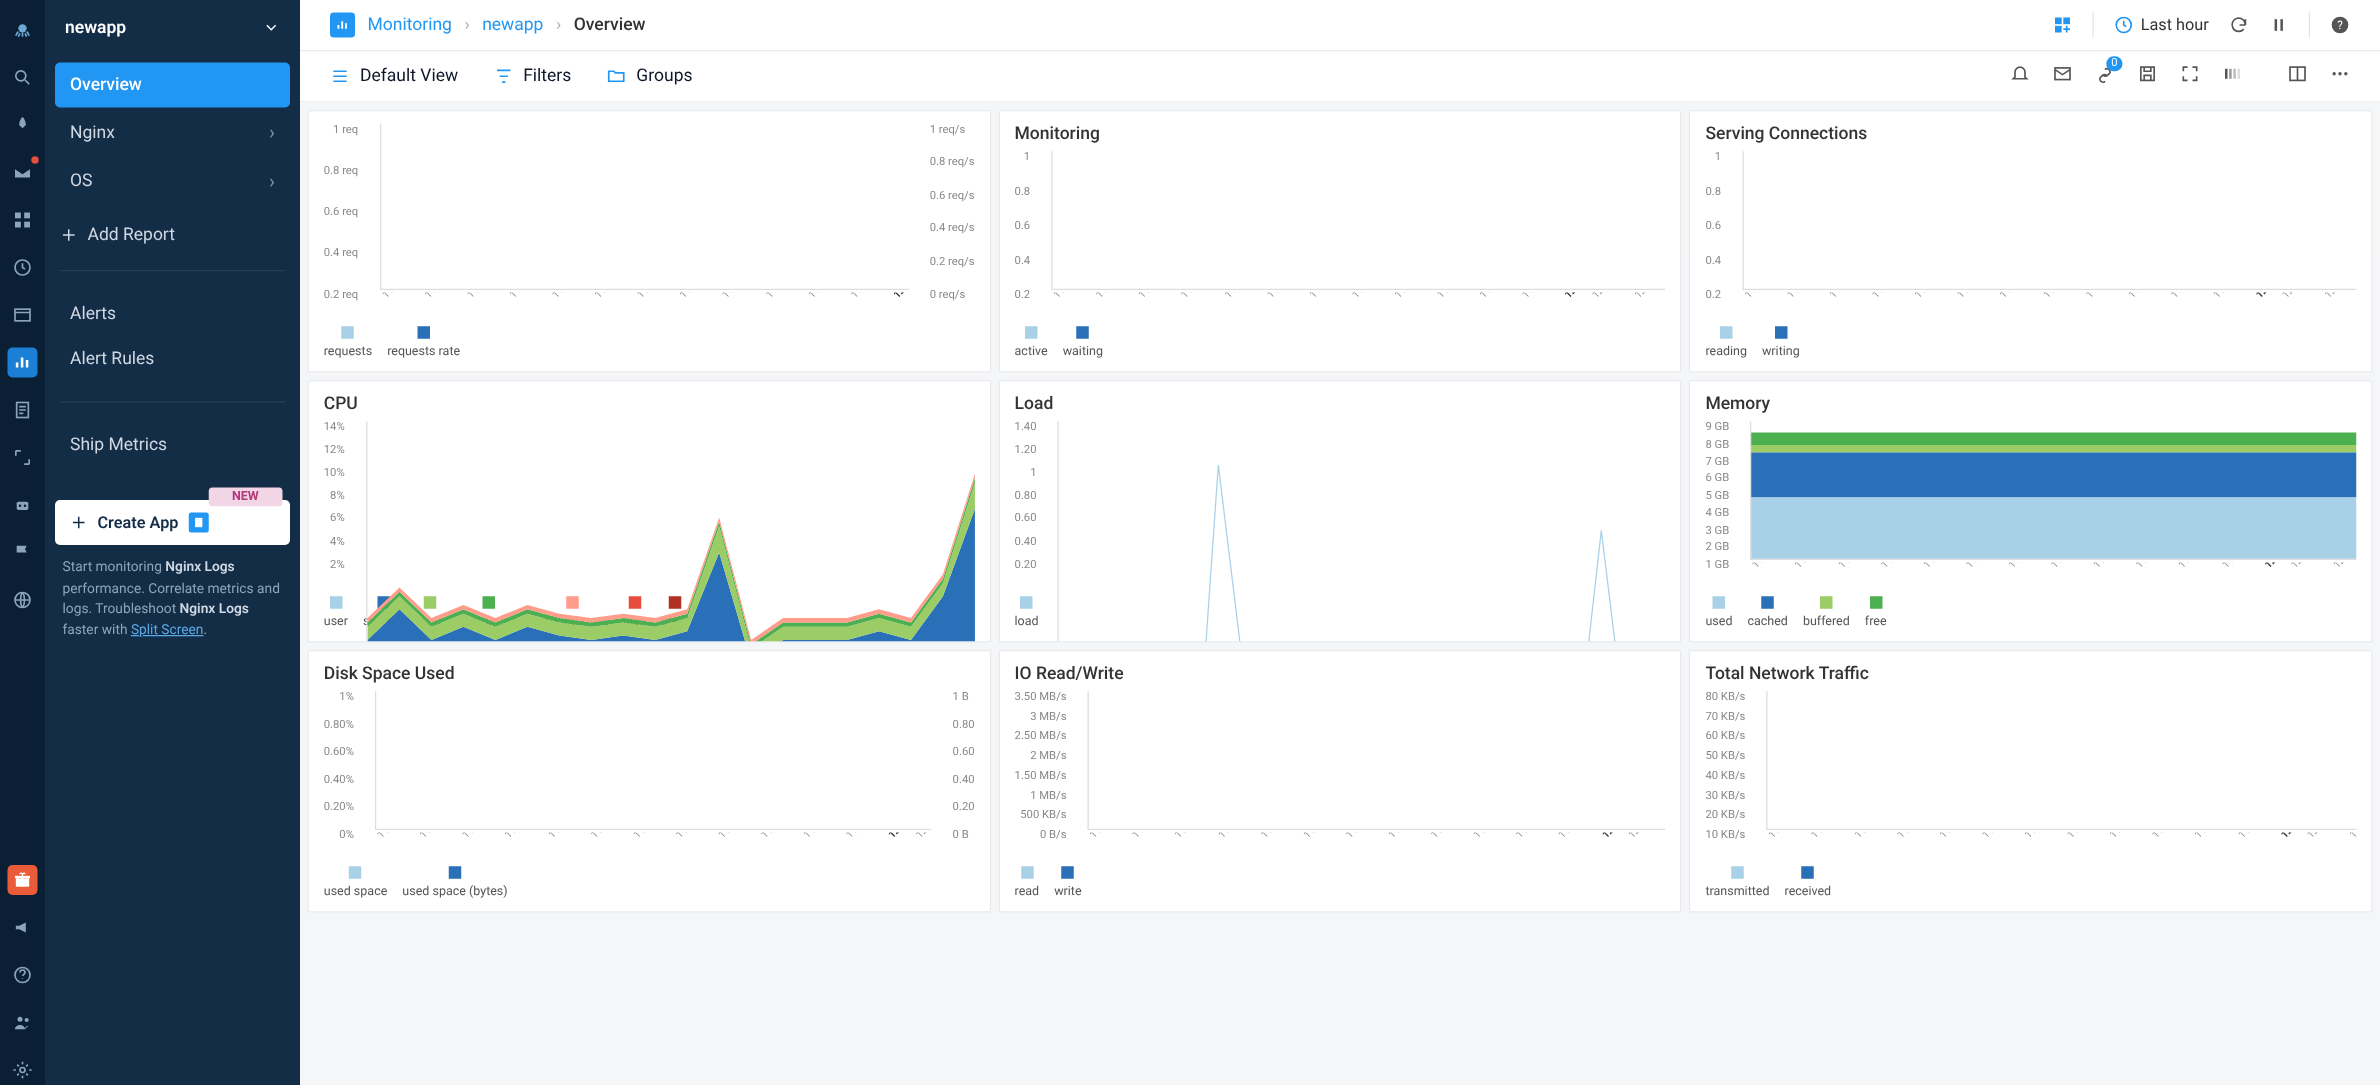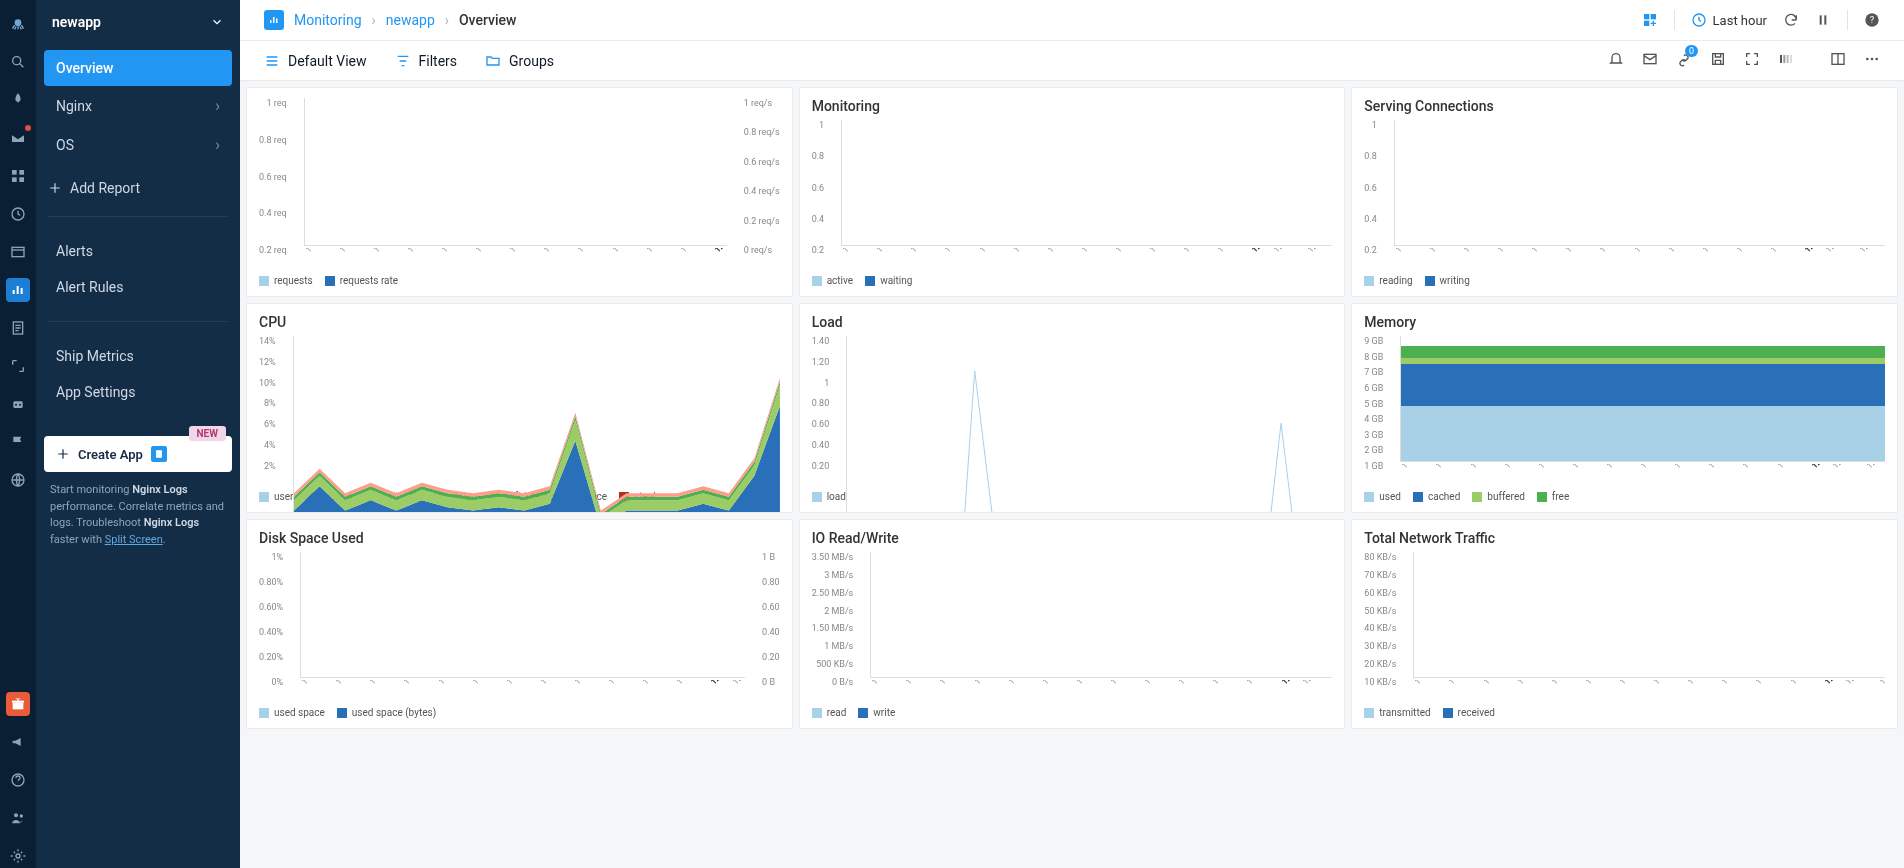--- a/index.html
+++ b/index.html
@@ -19,21 +19,21 @@
 .sidebar { width: 204px; background: #142d47; color: #fff; display: flex; flex-direction: column; }
 .sidebar-header { display: flex; align-items: center; justify-content: space-between; padding: 14px 16px; font-weight: 600; font-size: 14px; cursor: pointer; }
 .sidebar-nav { padding: 6px 8px; }
 .nav-item { display: flex; align-items: center; justify-content: space-between; padding: 10px 12px; border-radius: 4px; cursor: pointer; font-size: 14px; color: #cfd8e3; }
 .nav-item.active { background: #2196f3; color: #fff; font-weight: 500; }
 .nav-item .chev { font-size: 16px; color: #7a8fa5; }
 .nav-add { display: flex; align-items: center; gap: 8px; padding: 10px 12px; color: #cfd8e3; cursor: pointer; font-size: 14px; }
 .nav-divider { height: 1px; background: rgba(255,255,255,0.08); margin: 10px 12px; }
 .sidebar-bottom { margin-top: 20px; padding: 0 8px; }
 .create-app-wrap { position: relative; }
-.new-badge { position: absolute; top: -10px; right: 6px; background: #f3d6e6; color: #b03a7a; font-size: 10px; font-weight: 700; padding: 2px 8px; border-radius: 3px; }
+.new-badge { position: absolute; top: -10px; right: 6px; background: #f3d6e6; color: #b03a7a; font-size: 10px; font-weight: 700; padding: 2px 19px; border-radius: 3px; }
 .create-app-btn { background: #fff; color: #142d47; border-radius: 4px; padding: 10px 12px; display: flex; align-items: center; gap: 8px; cursor: pointer; font-weight: 600; font-size: 13px; }
 .create-app-btn .doc-icon { background: #2196f3; width: 16px; height: 16px; border-radius: 2px; display:inline-flex; align-items:center; justify-content:center; }
 .promo-text { font-size: 11px; color: #8fa4b8; padding: 10px 6px; line-height: 1.5; }
 .promo-text b { color: #cfd8e3; font-weight: 600; }
 .promo-text a { color: #5aa9e6; text-decoration: underline; }
 
 
 .main { flex: 1; display: flex; flex-direction: column; background: #fff; }
 .topbar { display: flex; align-items: center; justify-content: space-between; padding: 10px 24px; border-bottom: 1px solid #e8eaed; }
 .breadcrumb { display: flex; align-items: center; gap: 10px; font-size: 14px; }
@@ -59,21 +59,21 @@
 .card { background: #fff; border: 1px solid #e8eaed; border-radius: 2px; padding: 10px 12px; display: flex; flex-direction: column; overflow: hidden; }
 .card-title { font-size: 14px; font-weight: 500; color: #333; margin-bottom: 6px; }
 .chart-body { flex: 1; display: flex; gap: 17px; min-height: 0; }
 .y-axis, .y-axis-r { display: flex; flex-direction: column; justify-content: space-between; font-size: 9px; color: #888; text-align: right; padding-bottom: 2px; }
 .y-axis-r { text-align: left; }
 .plot { flex: 1; border-left: 1px solid #ddd; border-bottom: 1px solid #ddd; position: relative; min-width: 0; }
 .x-axis { display: flex; font-size: 8px; color: #888; margin-top: 2px; overflow: hidden; }
 .x-axis span { flex: 1; transform: rotate(-45deg); transform-origin: top left; white-space: nowrap; font-size: 8px; }
 .x-axis span.noon { font-weight: 700; color: #333; }
 .legend { display: flex; flex-wrap: wrap; gap: 12px; font-size: 10px; color: #555; margin-top: 18px; }
-.legend-item { display: flex; align-items: center; gap: 5px; }
+.legend-item { display: flex; align-items: center; gap: 5px; flex-direction: column; }
 .swatch { width: 10px; height: 10px; }
 .bars { position: absolute; inset: 0; display: flex; align-items: flex-end; gap: 1px; }
 .bars .bar { flex: 1; display: flex; flex-direction: column; justify-content: flex-end; }
 .bars .bar > div { width: 100%; }
 
 svg.mini { width: 14px; height: 14px; }
 svg.mid { width: 16px; height: 16px; }
 </style>
 </head>
 <body>
@@ -223,23 +223,20 @@
           <span>Alerts</span>
         </div>
         <div class="nav-item">
           <span>Alert Rules</span>
         </div>
       </div>
     <div class="nav-divider"></div>
     <div class="sidebar-nav" id="sidebar-tertiary">
         <div class="nav-item">
           <span>Ship Metrics</span>
-        </div>
-        <div class="nav-item">
-          <span>App Settings</span>
         </div>
       </div>
     <div class="sidebar-bottom">
       <div class="create-app-wrap">
         <div class="new-badge">NEW</div>
         <div class="create-app-btn">
           <svg class="mini" viewBox="0 0 24 24" fill="none" stroke="#142d47" stroke-width="2">
               <path d="M12 4v16m-8-8h16"></path>
             </svg>
           <span>Create App</span>

